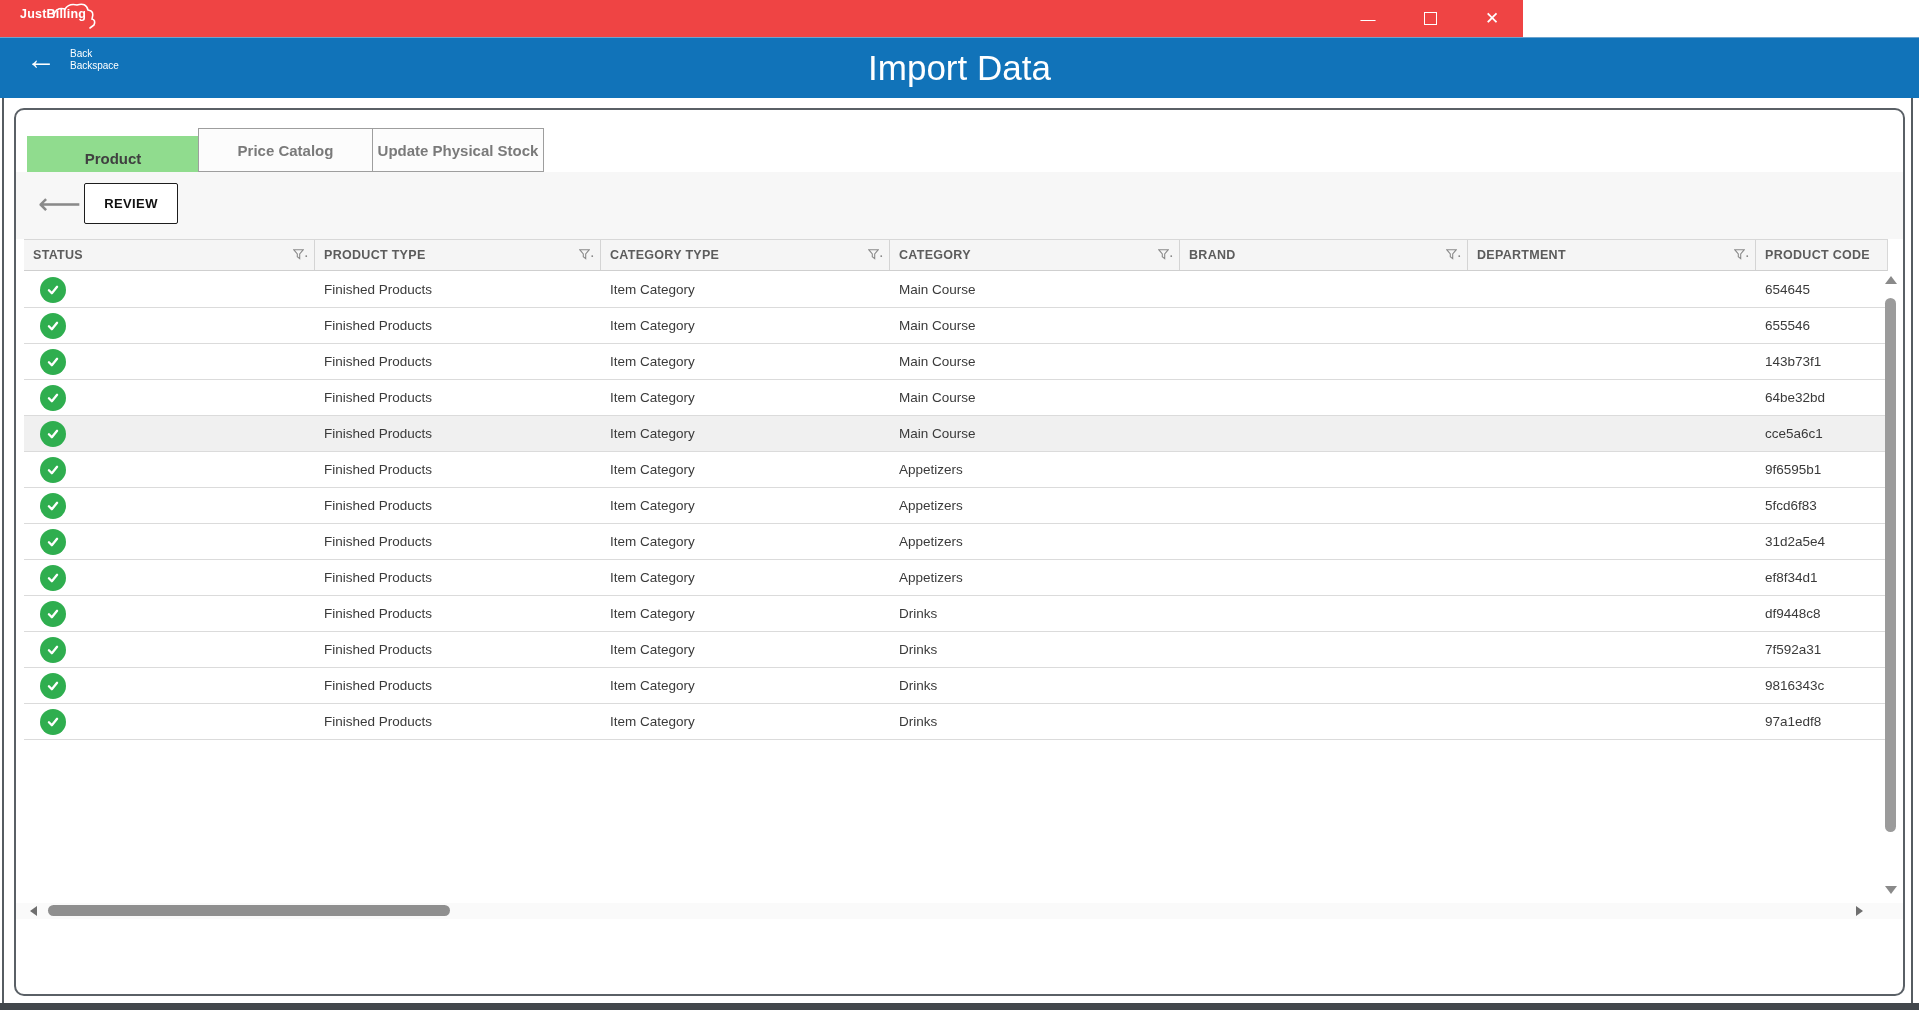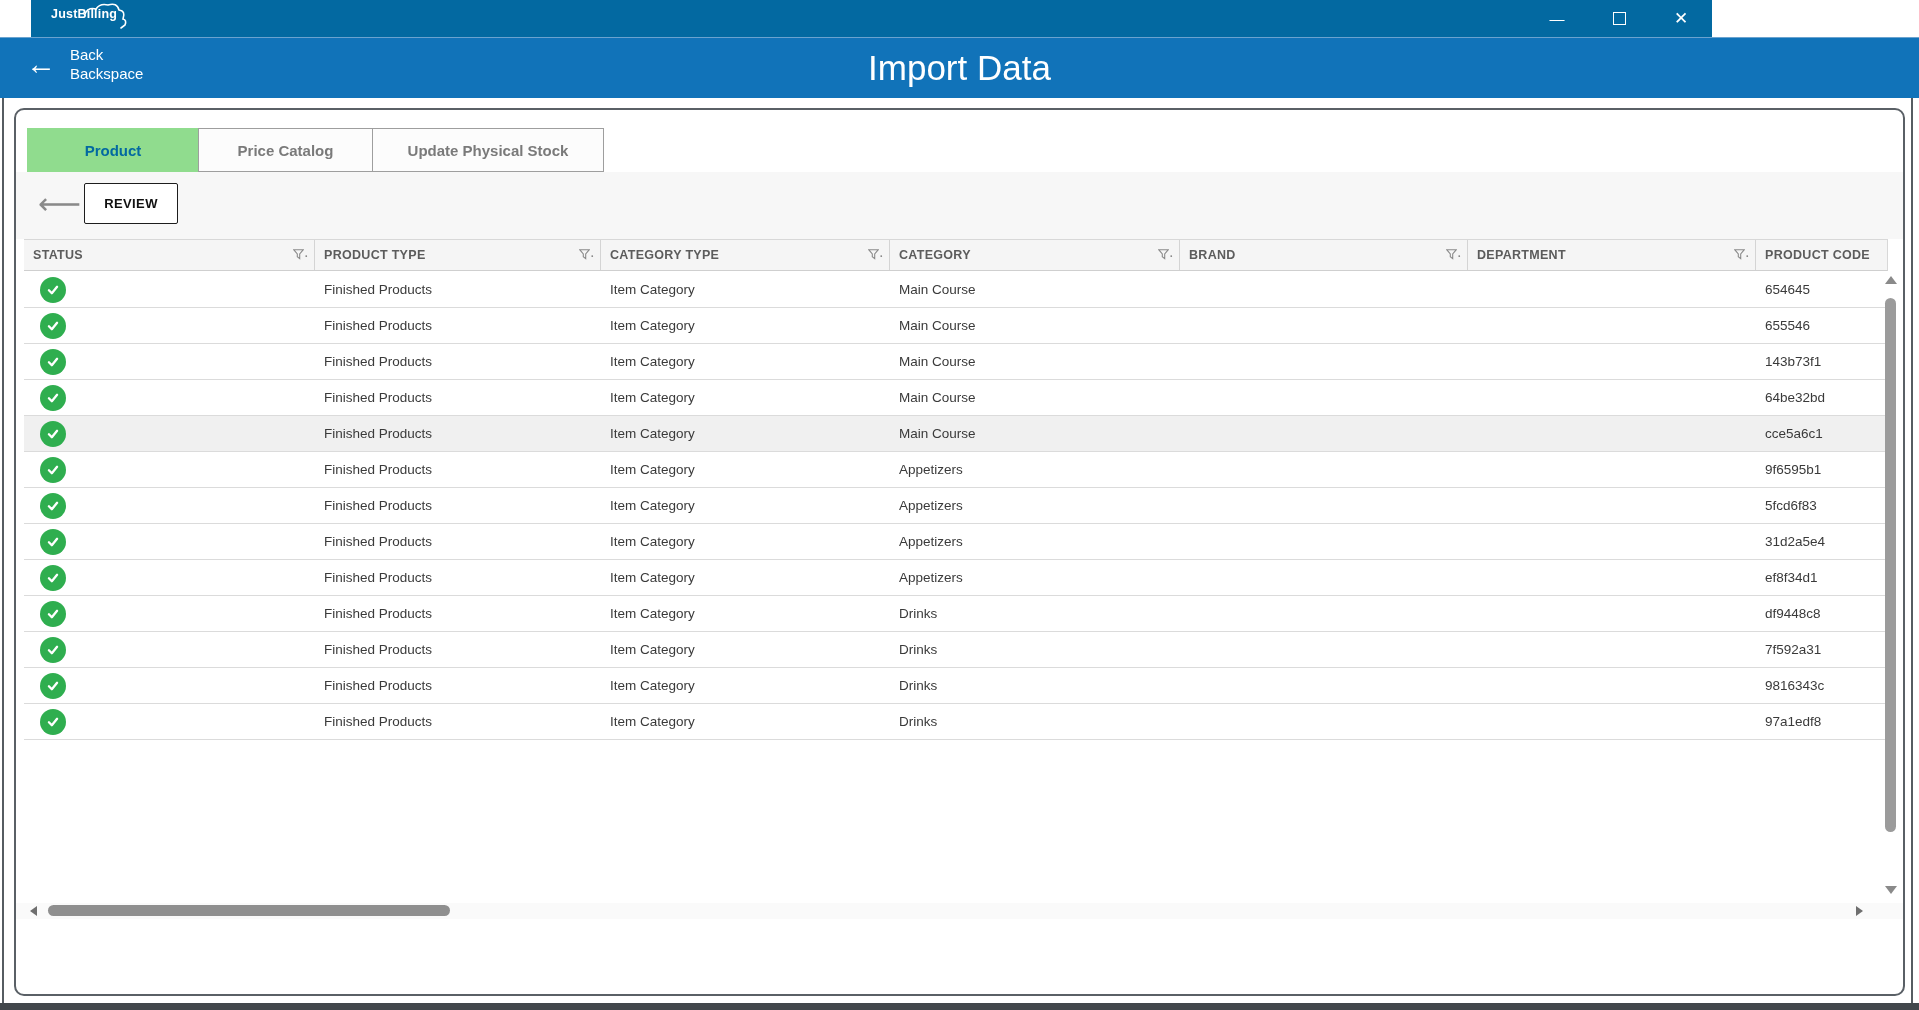--- a/index.html
+++ b/index.html
@@ -1,53 +1,53 @@
 <!DOCTYPE html>
 <html><head>
 <meta charset="utf-8">
 <style>
   * { margin:0; padding:0; box-sizing:border-box; }
   html,body { width:1919px; height:1010px; overflow:hidden; background:#fff;
               font-family:"Liberation Sans", sans-serif; }
 
   
-  .titlebar { position:absolute; left:0; top:0; width:1681px; height:37px;
-              background:#0369a1; display:flex; align-items:center;margin-left:31px; }
+  .titlebar { position:absolute; left:0; top:0; width:1523px; height:37px;
+              background:#ef4444; display:flex; align-items:center; }
   .logo { position:absolute; left:20px; top:7px; color:#fff; font-size:12.5px;
           font-weight:bold; letter-spacing:.2px; }
   .logo svg { position:absolute; left:28px; top:-7px; }
   .win-controls { position:absolute; right:0; top:0; height:37px; display:flex; align-items:center; }
   .win-btn { width:62px; height:37px; display:flex; align-items:center; justify-content:center;
              color:#fff; font-size:15px; cursor:default; }
   .maximize-box { width:13px; height:13px; border:1.6px solid #fff; }
 
   .appbar { position:absolute; left:0; top:37px; width:1919px; height:61px;
             background:#1173b9; border-top:1px solid #6ba3cf; }
   .back-group { position:absolute; left:26px; top:8px; display:flex; align-items:center; gap:14px;
                 color:#fff; cursor:default; }
   .back-arrow { font-size:30px; font-weight:300; line-height:1; margin-top:-2px; }
-  .back-text { font-size:15px; line-height:1.25; }
+  .back-text { font-size:10px; line-height:1.25; }
   .page-title { position:absolute; left:0; top:10px; width:1919px; text-align:center;
                 color:#fff; font-size:35px; font-weight:400; }
 
   .edge-left  { position:absolute; left:2px;  top:98px; width:2px; height:906px; background:#565c61; }
   .edge-right { position:absolute; left:1911px; top:98px; width:2px; height:906px; background:#565c61; }
   .edge-bottom{ position:absolute; left:0; top:1003px; width:1919px; height:7px; background:#42474c; }
 
   
   .card { position:absolute; left:14px; top:108px; width:1891px; height:888px;
           background:#fff; border:2px solid #5a6066; border-radius:10px; overflow:hidden; }
 
   
   .tabbar { position:absolute; left:11px; top:18px; display:flex; }
   .tab { height:44px; display:flex; align-items:center; justify-content:center;
          font-size:15px; font-weight:bold; background:#fcfcfc; color:#7a7a7a;
          border:1px solid #9e9e9e; margin-left:-1px; cursor:default; }
   .tab:first-child { margin-left:0; }
-  .tab.active { background:#90dc8e; color:#0369a1; border-color:#90dc8e; }
+  .tab.active { background:#90dc8e; color:#404040; border-color:#90dc8e;margin-top:8px; }
 
   
   .toolbar { position:absolute; left:0; top:62px; width:100%; height:67px; background:#f7f7f7; }
   .tb-back { position:absolute; left:22px; top:14px; color:#8a8a8a; font-size:30px; font-weight:300; }
   .review-btn { position:absolute; left:68px; top:11px; width:94px; height:41px;
                 background:#fff; border:1.6px solid #1d1d1d; border-radius:2px;
                 color:#111; font-size:13px; font-weight:bold; letter-spacing:.4px;
                 display:flex; align-items:center; justify-content:center; cursor:default; }
 
   
@@ -127,21 +127,21 @@
     </span>
   </div>
   <div class="page-title">Import Data</div>
 </div>
 
 <div class="card">
 
   <div class="tabbar" id="tabbar">
       <div class="tab active" style="width: 172px;">Product</div>
       <div class="tab" style="width: 175px; text-align: center;">Price Catalog</div>
-      <div class="tab" style="width: 232px;">Update Physical Stock</div>
+      <div class="tab" style="width: 172px;">Update Physical Stock</div>
     </div>
 
   <div class="toolbar">
     <div class="tb-back">⟵</div>
     <div class="review-btn">REVIEW</div>
   </div>
 
   <div class="grid-header cols" id="grid-header">
       <div class="hcell">
         <span>STATUS</span>

